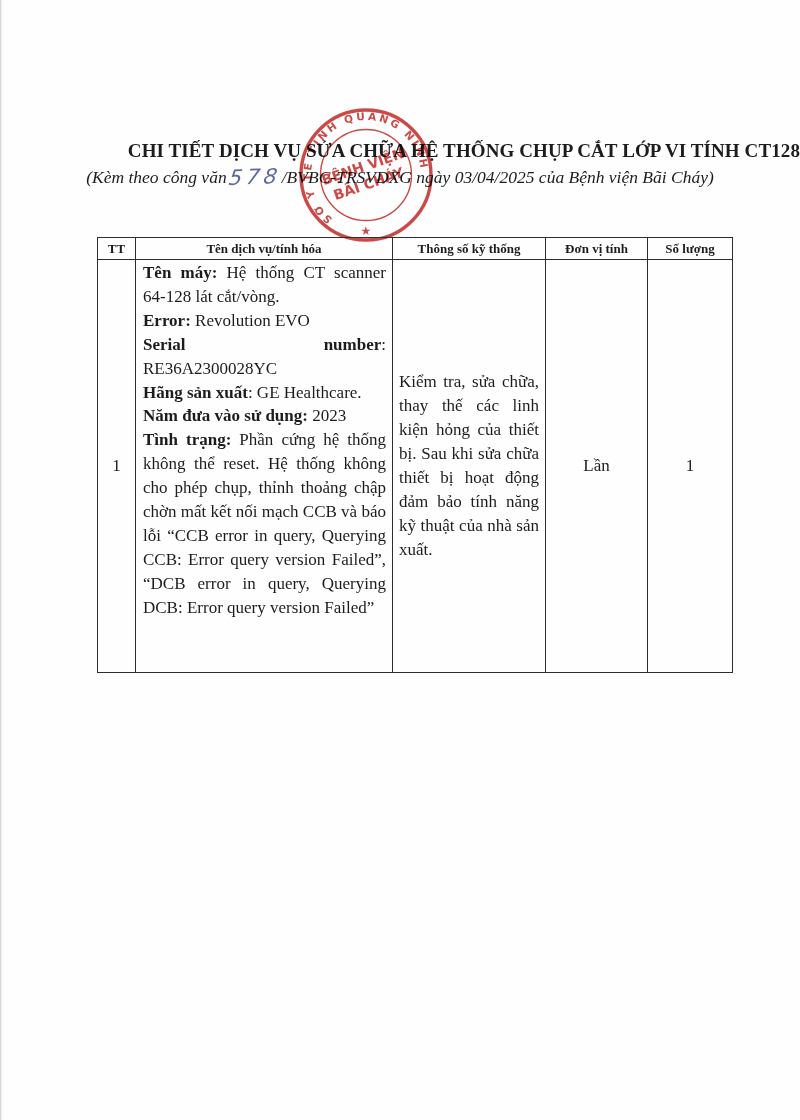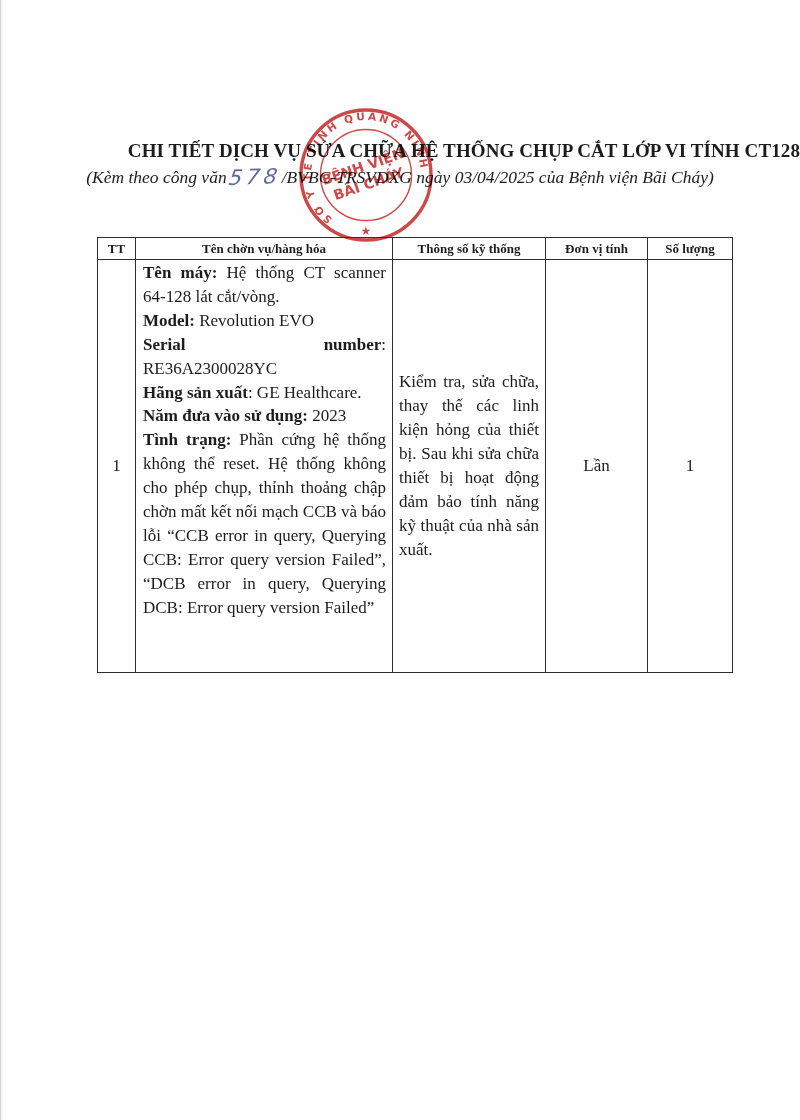--- a/index.html
+++ b/index.html
@@ -145,32 +145,32 @@
     <colgroup>
       <col class="c-tt">
         <col class="c-name">
         <col class="c-spec">
         <col class="c-unit">
         <col class="c-qty">
     </colgroup>
     <thead>
       <tr>
         <th>TT</th>
-        <th>Tên chờn vụ/hàng hóa</th>
+        <th>Tên dịch vụ/tính hóa</th>
         <th>Thông số kỹ thống</th>
         <th>Đơn vị tính</th>
         <th>Số lượng</th>
       </tr>
     </thead>
     <tbody>
       <tr class="body-row">
         <td class="cell-tt">1</td>
         <td class="cell-name">
           <p><b>Tên máy:</b><span> Hệ thống CT scanner 64-128 lát cắt/vòng.</span></p>
-          <p><b>Model:</b><span> Revolution EVO</span></p>
+          <p><b>Error:</b><span> Revolution EVO</span></p>
           <p><b>Serial number</b><span>: RE36A2300028YC</span></p>
           <p><b>Hãng sản xuất</b><span>: GE Healthcare.</span></p>
           <p><b>Năm đưa vào sử dụng:</b><span> 2023</span></p>
           <p><b>Tình trạng:</b><span> Phần cứng hệ thống không thể reset. Hệ thống không cho phép chụp, thỉnh thoảng chập chờn mất kết nối mạch CCB và báo lỗi “CCB error in query, Querying CCB: Error query version Failed”, “DCB error in query, Querying DCB: Error query version Failed”</span></p>
         </td>
         <td class="cell-spec">Kiểm tra, sửa chữa, thay thế các linh kiện hỏng của thiết bị. Sau khi sửa chữa thiết bị hoạt động đảm bảo tính năng kỹ thuật của nhà sản xuất.</td>
         <td class="cell-unit">Lần</td>
         <td class="cell-qty">1</td>
       </tr>
     </tbody>

